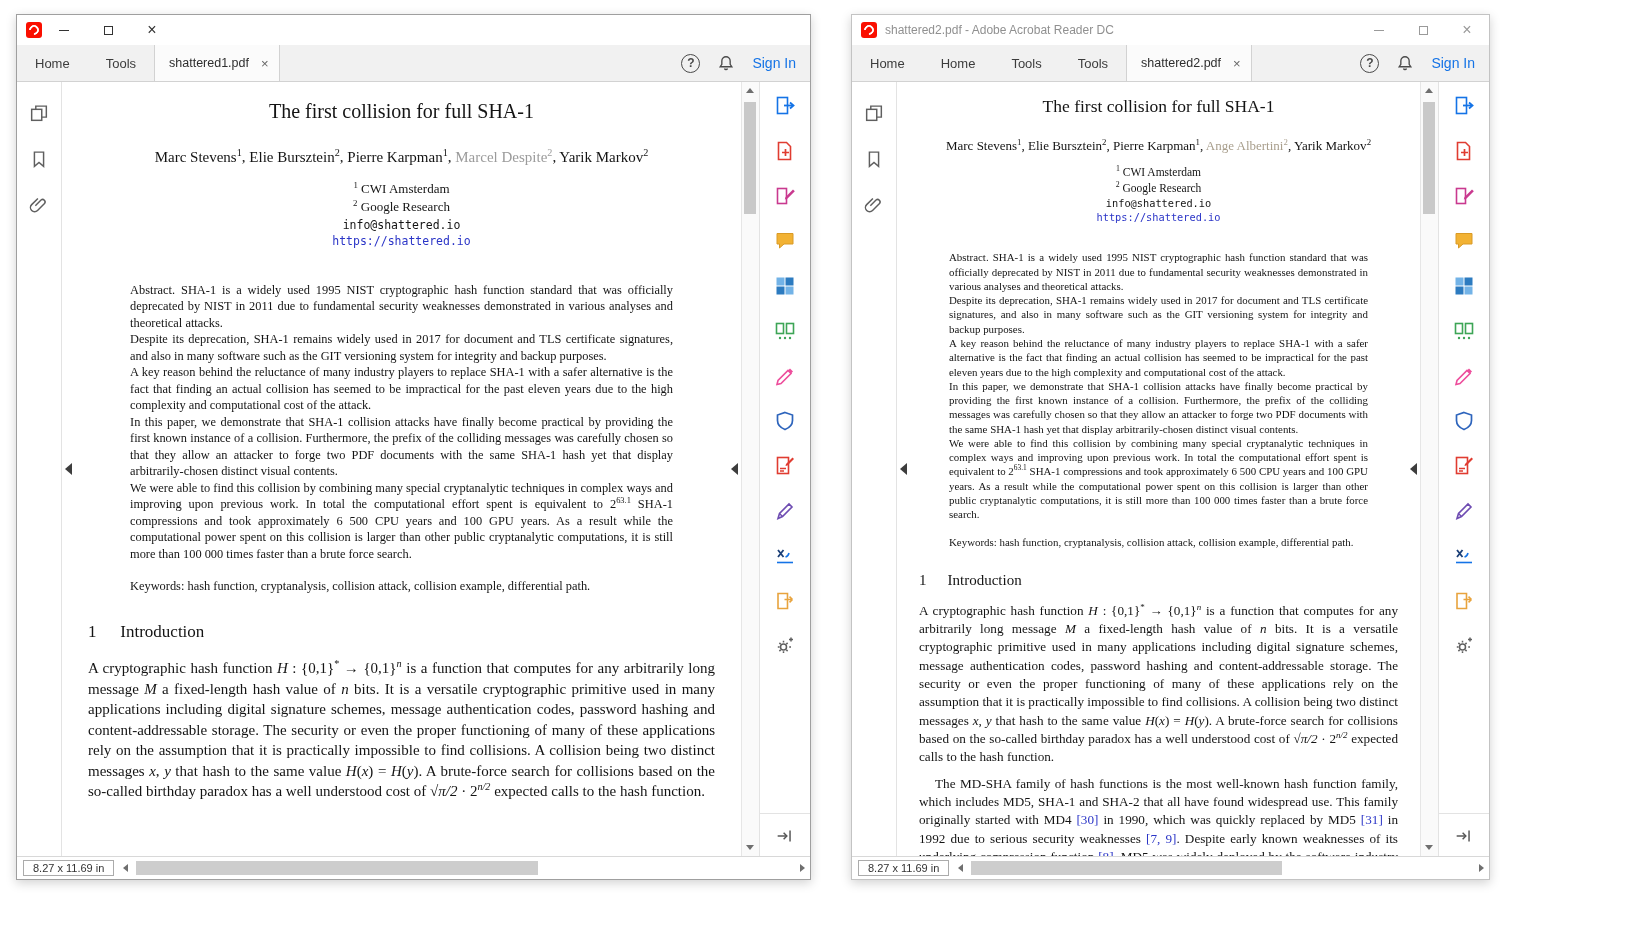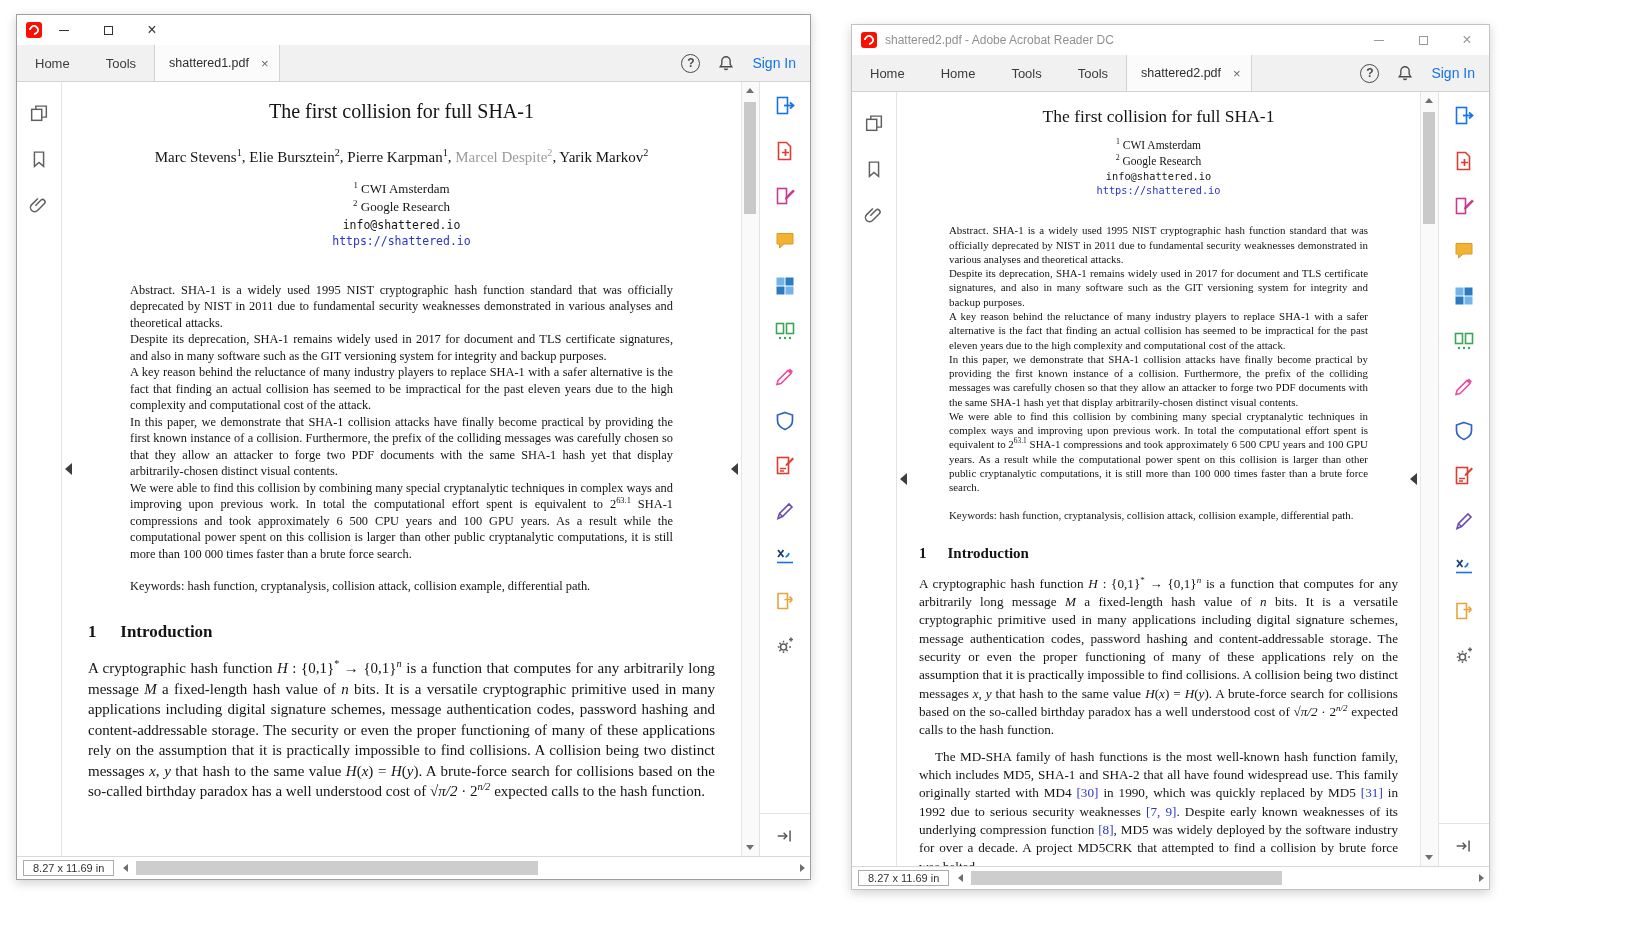--- a/index.html
+++ b/index.html
@@ -9,21 +9,21 @@
     font-family:"Liberation Sans", sans-serif;
     color:#1c1c1c;
   }
   
   .window{
     position:absolute;background:#fff;border:1px solid #9f9f9f;
     box-shadow:0 3px 10px rgba(0,0,0,.18);
     display:flex;flex-direction:column;box-sizing:border-box;
   }
   #win0{left:16px;top:14px;width:795px;height:866px}
-  #win1{left:851px;top:24px;width:639px;height:866px;border-color:#c3c3c3}
+  #win1{left:851px;top:14px;width:639px;height:866px;border-color:#c3c3c3}
 
   .titlebar{height:30px;flex:0 0 auto;display:flex;align-items:center;padding-left:9px;background:#fff}
   .pdf-logo{width:16px;height:16px;border-radius:3px;background:var(--acrobat_red);position:relative;flex:0 0 auto}
   .pdf-logo::after{content:"";position:absolute;left:3px;top:3px;width:6px;height:6px;border:2px solid #fff;border-radius:50%;border-bottom-color:transparent;transform:rotate(45deg)}
   .titlebar .title{font-size:12px;margin-left:8px;flex:1;white-space:nowrap;overflow:hidden;text-overflow:ellipsis;color:#1a1a1a}
   .window.inactive .titlebar .title{color:#909090}
   .win-controls{display:flex;height:100%;flex:0 0 auto}
   .win-btn{width:44px;height:100%;display:flex;align-items:center;justify-content:center;color:#333}
   .window.inactive .win-btn{color:#9a9a9a}
   .min-glyph{width:10px;height:1px;background:currentColor;display:block}
@@ -77,21 +77,21 @@
   .doc{font-family:"Liberation Serif","DejaVu Serif",serif;color:#141414}
   .title-line{text-align:center}
   .authors-line{text-align:center}
   .affil{text-align:center}
   .mono{font-family:"DejaVu Sans Mono",monospace}
   .link{color:var(--link_blue)}
   .cite{color:var(--cite_blue)}
   .abstract{text-align:justify}
   .abstract p{margin:0}
   .keywords{text-align:justify}
-  .section-head{font-weight:700}
+  .section-head{font-weight:400}
   .secnum{margin-right:1.4em}
   .body-p{text-align:justify}
   .sup{vertical-align:super;font-size:0.68em;line-height:0}
   .it{font-style:italic}
   .bf{font-weight:400}
   #win0 .gray{color:var(--muted_author_1)}
   #win1 .gray{color:var(--muted_author_2)}
 
   #win0 .doc{padding:6px 26px 0;font-size:15px}
   #win0 .title-line{font-size:20px;margin:12px 0 0}
@@ -367,20 +367,21 @@
         <span class="rail-icon">
           <svg width="22" height="22" viewBox="0 0 24 24" fill="none" stroke="#5f5f5f" stroke-width="1.6">
               <path d="M8 12.8l6.2-6.2a2.7 2.7 0 0 1 3.8 3.8l-7.6 7.6a4.5 4.5 0 0 1-6.4-6.4L10.8 4.8"></path>
             </svg>
         </span>
       </div>
 
       <div class="doc-area">
         <div class="doc">
           <div class="title-line">The first collision for full SHA-1</div>
+          <div class="authors-line"><span>Marc Stevens</span><span class="sup">1</span><span>, Elie Bursztein</span><span class="sup">2</span><span>, Pierre Karpman</span><span class="sup">1</span><span>, </span><span class="gray">Ange Albertini</span><span class="sup gray">2</span><span>, Yarik Markov</span><span class="sup">2</span></div>
           <div class="affil">
             <div><span class="sup">1</span><span> CWI Amsterdam</span></div>
             <div><span class="sup">2</span><span> Google Research</span></div>
             <div class="mono">info@shattered.io</div>
             <div class="mono link">https://shattered.io</div>
           </div>
           <div class="abstract">
             <p><span class="bf">Abstract. </span><span>SHA-1 is a widely used 1995 NIST cryptographic hash function standard that was officially deprecated by NIST in 2011 due to fundamental security weaknesses demonstrated in various analyses and theoretical attacks.</span></p>
             <p>Despite its deprecation, SHA-1 remains widely used in 2017 for document and TLS certificate signatures, and also in many software such as the GIT versioning system for integrity and backup purposes.</p>
             <p>A key reason behind the reluctance of many industry players to replace SHA-1 with a safer alternative is the fact that finding an actual collision has seemed to be impractical for the past eleven years due to the high complexity and computational cost of the attack.</p>

